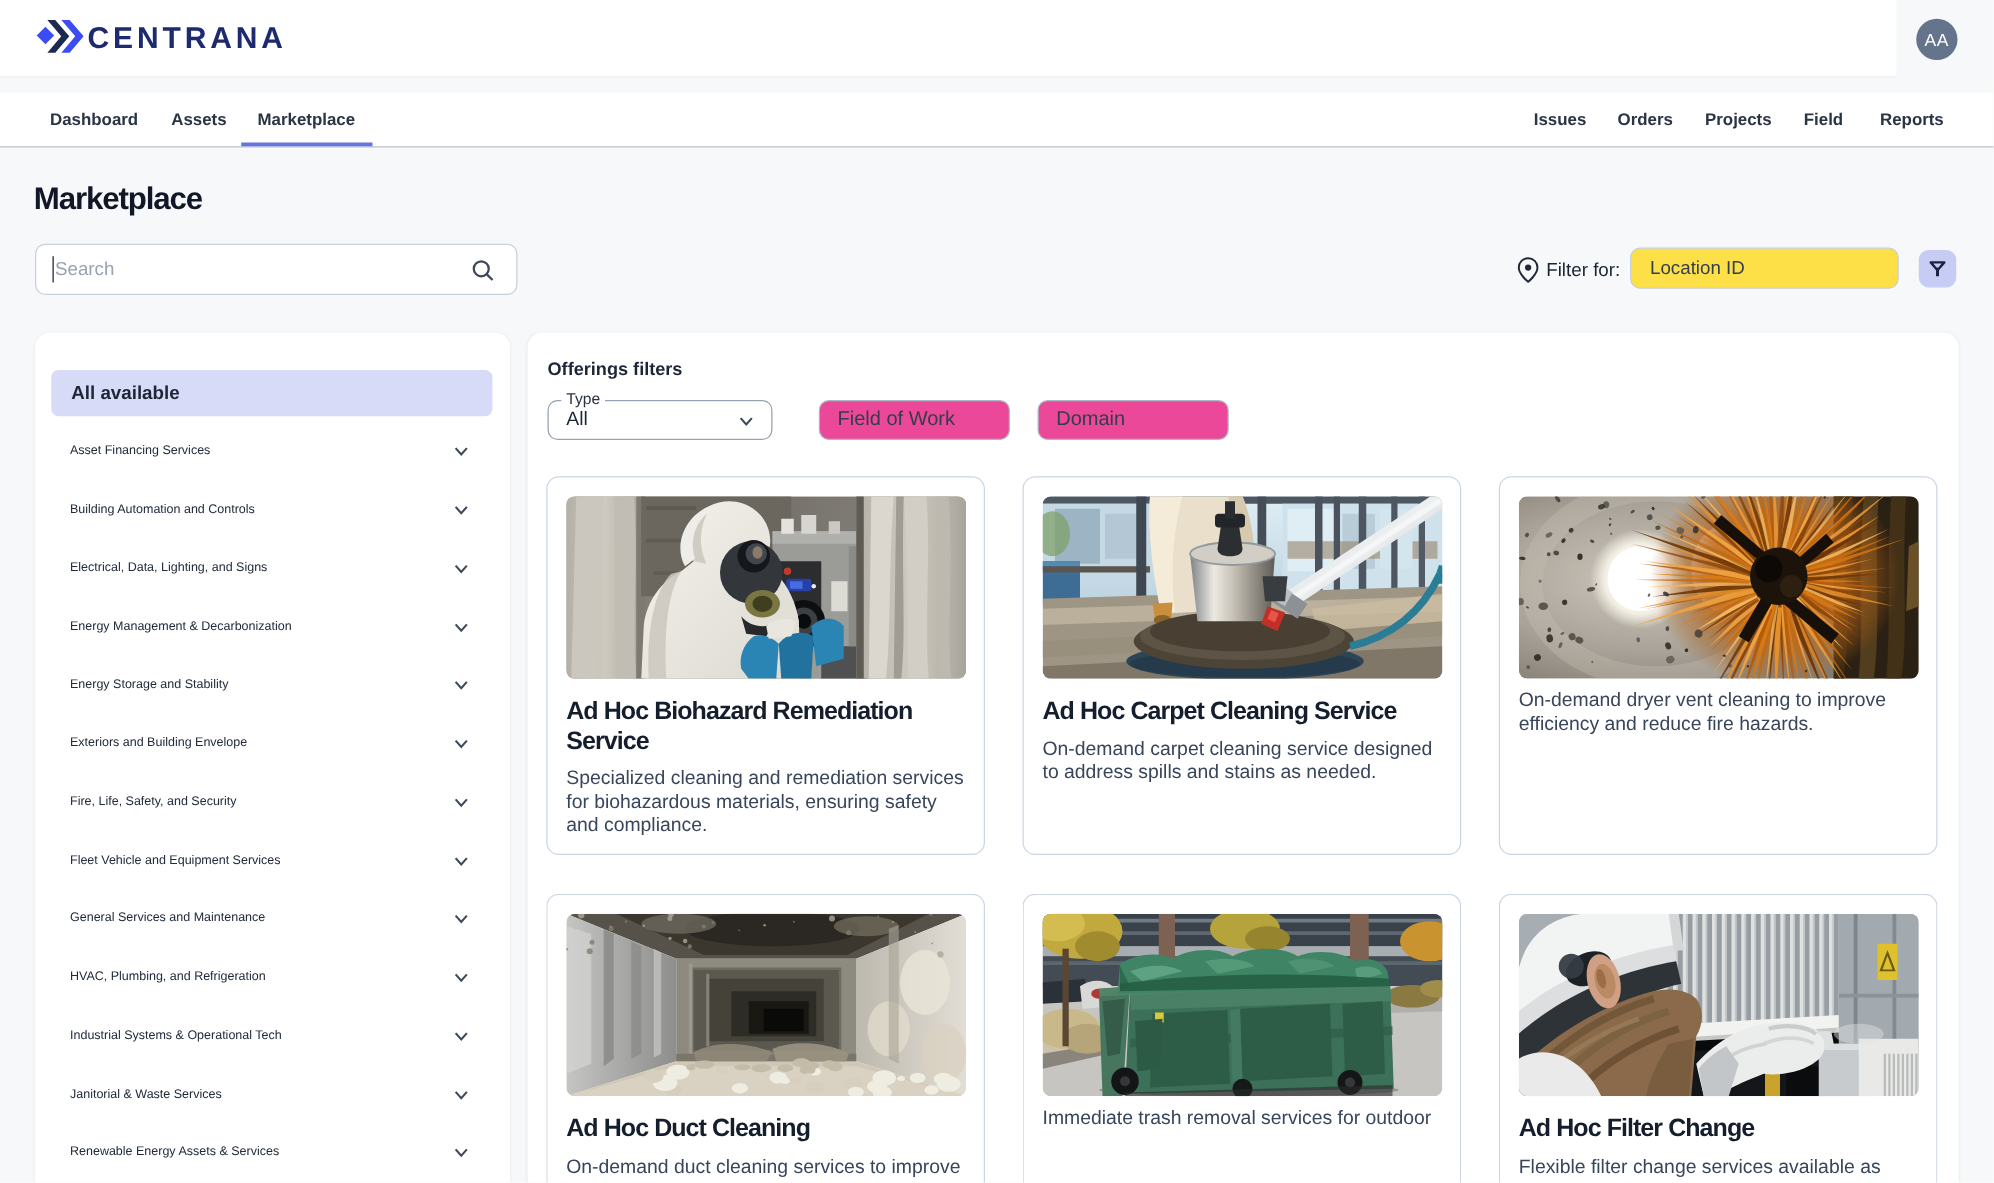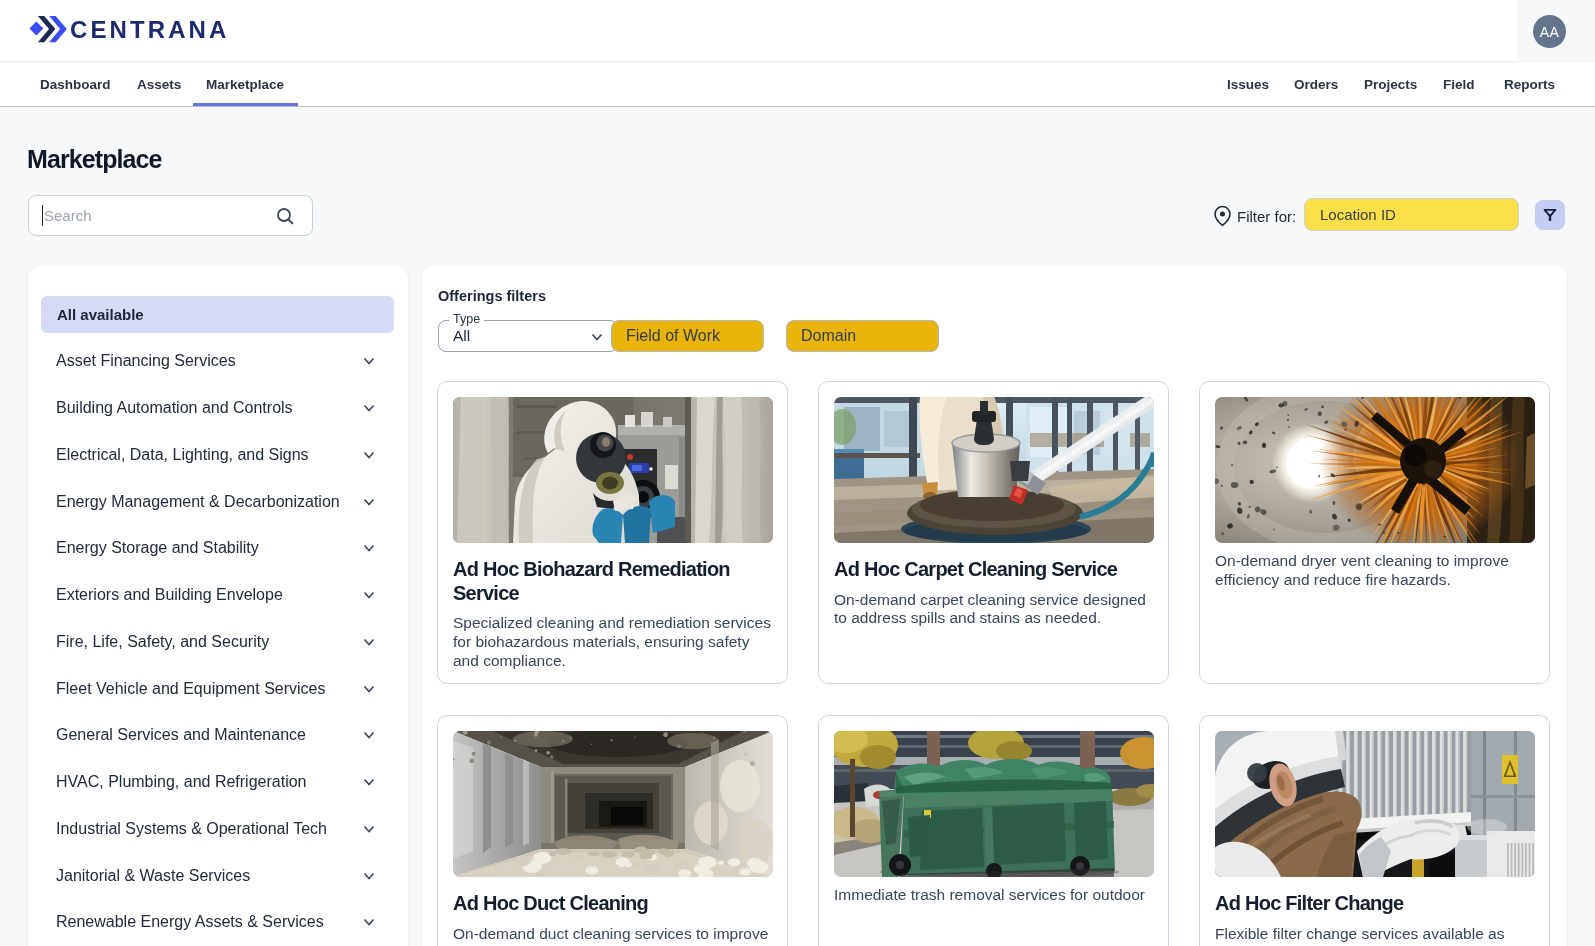--- a/index.html
+++ b/index.html
@@ -4,53 +4,53 @@
 <style>
 * { margin:0; padding:0; box-sizing:border-box; }
 html,body { width:1595px; height:946px; overflow:hidden; }
 body { font-family:"Liberation Sans", sans-serif; background:#f7f8f9; position:relative; }
 
 
 .header { position:absolute; left:0; top:0; width:1517px; height:62px; background:#fff; border-bottom:1px solid #e9ebee; }
 .avatar { position:absolute; left:1533px; top:15px; width:33px; height:33px; border-radius:50%; background:#64748b; color:#fff; font-size:14px; display:flex; align-items:center; justify-content:center; letter-spacing:.5px; }
 
 
-.nav { position:absolute; left:0; top:63px; width:1595px; height:44px; background:#fff; border-bottom:1px solid #b9c0ca; }
+.nav { position:absolute; left:0; top:74px; width:1595px; height:44px; background:#fff; border-bottom:1px solid #b9c0ca; }
 .nav a { position:absolute; top:0; height:43px; line-height:43px; font-size:13.5px; font-weight:700; color:#2a3444; text-decoration:none; }
 .underline { position:absolute; left:193px; top:40px; width:105px; height:3px; background:#6673e0; }
 
 
 h1 { position:absolute; left:27px; top:145px; font-size:25px; font-weight:700; color:#101828; letter-spacing:-0.9px; }
-.search { position:absolute; left:28px; top:195px; width:285px; height:41px; background:#fff; border:1px solid #c7d0dc; border-radius:8px; }
+.search { position:absolute; left:28px; top:195px; width:386px; height:41px; background:#fff; border:1px solid #c7d0dc; border-radius:8px; }
 .search .ph { position:absolute; left:15px; top:11px; font-size:15px; color:#99a2b1; }
 .search .caret { position:absolute; left:13px; top:9px; width:1px; height:21px; background:#222; }
 .search svg { position:absolute; right:17px; top:11px; }
 
 
 .filterfor { position:absolute; left:1213px; top:205px; width:360px; height:24px; }
 .filterfor .lbl { position:absolute; left:24px; top:3px; font-size:15px; color:#1b2433; }
 .locinput { position:absolute; left:1304px; top:198px; width:215px; height:33px; background:#fde047; border:1px solid #c7d0dc; border-radius:8px; font-size:15px; color:#333e4e; line-height:31px; padding-left:15px; }
 .funnelbtn { position:absolute; left:1535px; top:200px; width:30px; height:30px; background:#c6ccf3; border-radius:8px; display:flex; align-items:center; justify-content:center; }
 
 
 .sidebar { position:absolute; left:28px; top:266px; width:380px; height:720px; background:#fff; border-radius:12px; box-shadow:0 1px 3px rgba(16,24,40,.08); }
 .main { position:absolute; left:422px; top:266px; width:1145px; height:720px; background:#fff; border-radius:12px; box-shadow:0 1px 3px rgba(16,24,40,.08); }
 
 
 .allcat { position:absolute; left:13px; top:30px; width:353px; height:37px; background:#d7dbf7; border-radius:6px; font-size:15px; font-weight:700; color:#1c2636; line-height:37px; padding-left:16px; }
-.srow { position:absolute; left:28px; width:330px; height:24px; font-size:16px; color:#212b3b; line-height:24px; }
+.srow { position:absolute; left:28px; width:330px; height:24px; font-size:10px; color:#212b3b; line-height:24px; }
 .srow svg { position:absolute; right:10px; top:5px; }
 
 
 .offlbl { position:absolute; left:16px; top:22px; font-size:14.5px; font-weight:700; color:#1c2636; }
 .typesel { position:absolute; left:16px; top:54px; width:180px; height:32px; border:1px solid #97a2b2; border-radius:8px; background:#fff; }
 .typesel .tlabel { position:absolute; left:10px; top:-9px; font-size:12.5px; color:#29323f; background:#fff; padding:0 4px; }
 .typesel .val { position:absolute; left:14px; top:6px; font-size:15.5px; color:#1d2737; }
 .typesel svg { position:absolute; right:13px; top:9px; }
-.finput { position:absolute; top:54px; height:32px; border:1px solid #aeb8c6; border-radius:8px; background:#eab308; font-size:16px; color:#323d4d; line-height:30px; padding-left:14px; }
+.finput { position:absolute; top:54px; height:32px; border:1px solid #aeb8c6; border-radius:8px; background:#ec4899; font-size:16px; color:#323d4d; line-height:30px; padding-left:14px;margin-left:44px; }
 
 
 .card { position:absolute; width:351px; height:303px; background:#fff; border:1px solid #ccd6e2; border-radius:10px; padding:15px; }
 .card .img { width:320px; height:146px; border-radius:7px; overflow:hidden; position:relative; }
 .card .img svg { position:absolute; left:0; top:0; }
 .card h3 { margin-top:15px; font-size:20px; line-height:23.6px; font-weight:700; color:#141e2c; letter-spacing:-0.75px; }
 .card p { margin-top:9px; font-size:15.5px; line-height:18.7px; color:#38455a; }
 </style>
 </head>
 <body>

